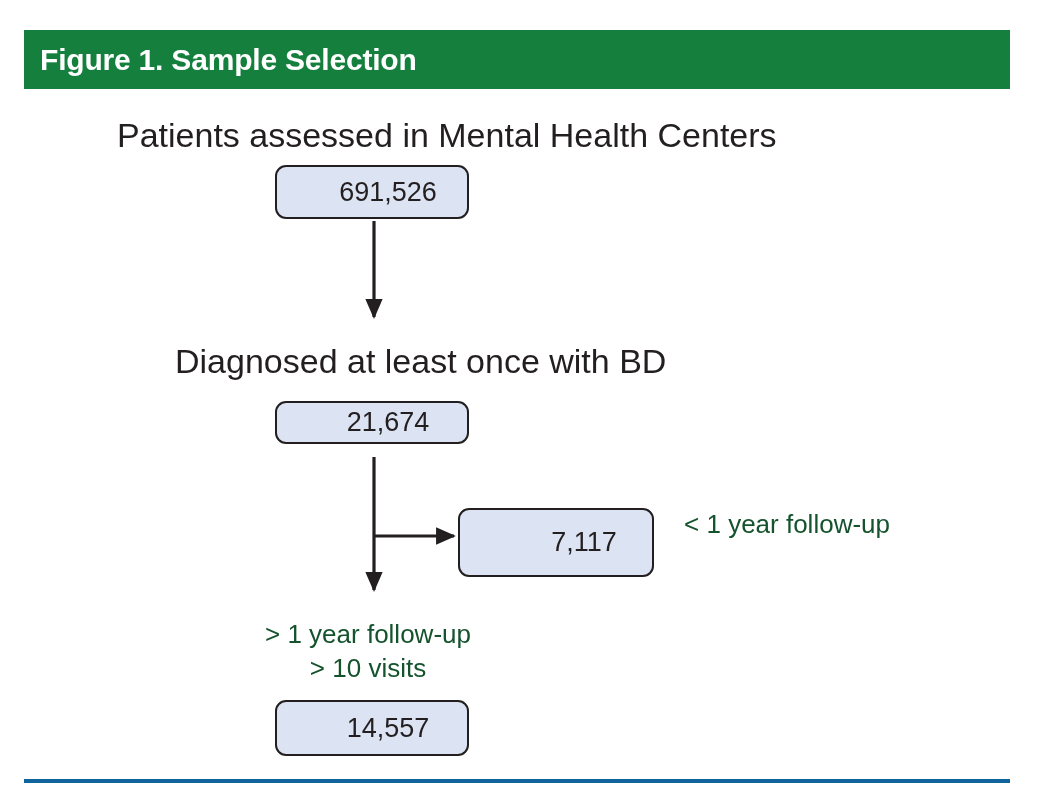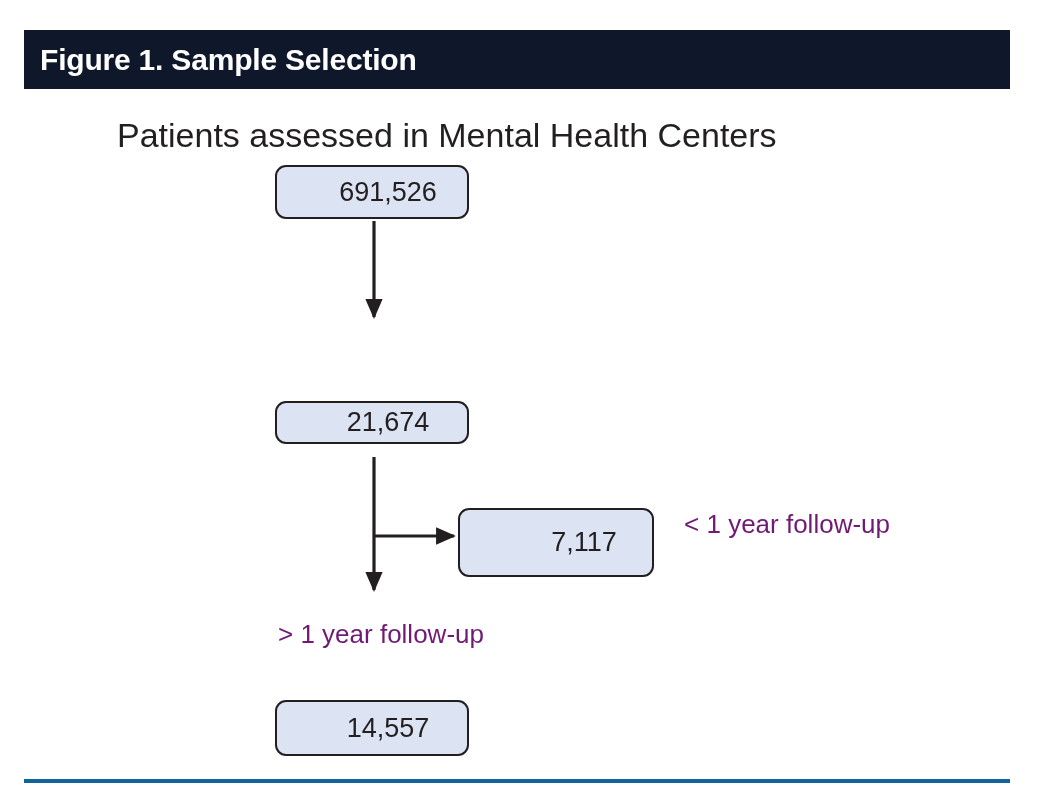--- a/index.html
+++ b/index.html
@@ -24,21 +24,21 @@
     height: 812px;
   }
 
   
   .title-bar {
     position: absolute;
     left: 24px;
     top: 30px;
     width: 986px;
     height: 59px;
-    background: #0f172a;
+    background: #15803d;
     display: flex;
     align-items: center;
   }
   .title-bar .title-text {
     color: #ffffff;
     font-size: 30px;
     font-weight: bold;
     letter-spacing: -0.2px;
     padding-left: 16px;
     white-space: nowrap;
@@ -84,32 +84,32 @@
     color: #231f20;
     white-space: nowrap;
     line-height: 1.28;
   }
   #caption-assessed  { left: 117px; top: 114px; }
   #caption-diagnosed { left: 175px; top: 340px; }
 
   .caption-block {
     position: absolute;
     font-size: 26px;
-    color: #701a75;
+    color: #14532d;
     line-height: 1.3;
     white-space: nowrap;
   }
   #caption-excluded-criteria {
     left: 664px;
     top: 508px;
     text-align: right;
     width: 226px;
   }
   #caption-included-criteria {
-    left: 253px;
+    left: 240px;
     top: 618px;
     text-align: center;
     width: 256px;
   }
 
   
   #connectors {
     position: absolute;
     left: 0;
     top: 0;
@@ -140,35 +140,37 @@
 
     <line x1="374" y1="536" x2="454" y2="536" stroke="#231f20" stroke-width="3.2" marker-end="url(#arrowhead)"></line>
   </svg>
 
   <div class="caption" id="caption-assessed">Patients assessed in Mental Health Centers</div>
 
   <div class="flow-box" id="box-total">
     <span class="box-value">691,526</span>
   </div>
 
+  <div class="caption" id="caption-diagnosed">Diagnosed at least once with BD</div>
 
   <div class="flow-box" id="box-diagnosed">
     <span class="box-value">21,674</span>
   </div>
 
   <div class="flow-box" id="box-excluded">
     <span class="box-value">7,117</span>
   </div>
 
   <div class="caption-block" id="caption-excluded-criteria">
     <div>&lt; 1 year follow-up</div>
   </div>
 
   <div class="caption-block" id="caption-included-criteria">
     <div>&gt; 1 year follow-up</div>
+    <div>&gt; 10 visits</div>
   </div>
 
   <div class="flow-box" id="box-included">
     <span class="box-value">14,557</span>
   </div>
 
   <div class="bottom-rule"></div>
 
 </div>
 

